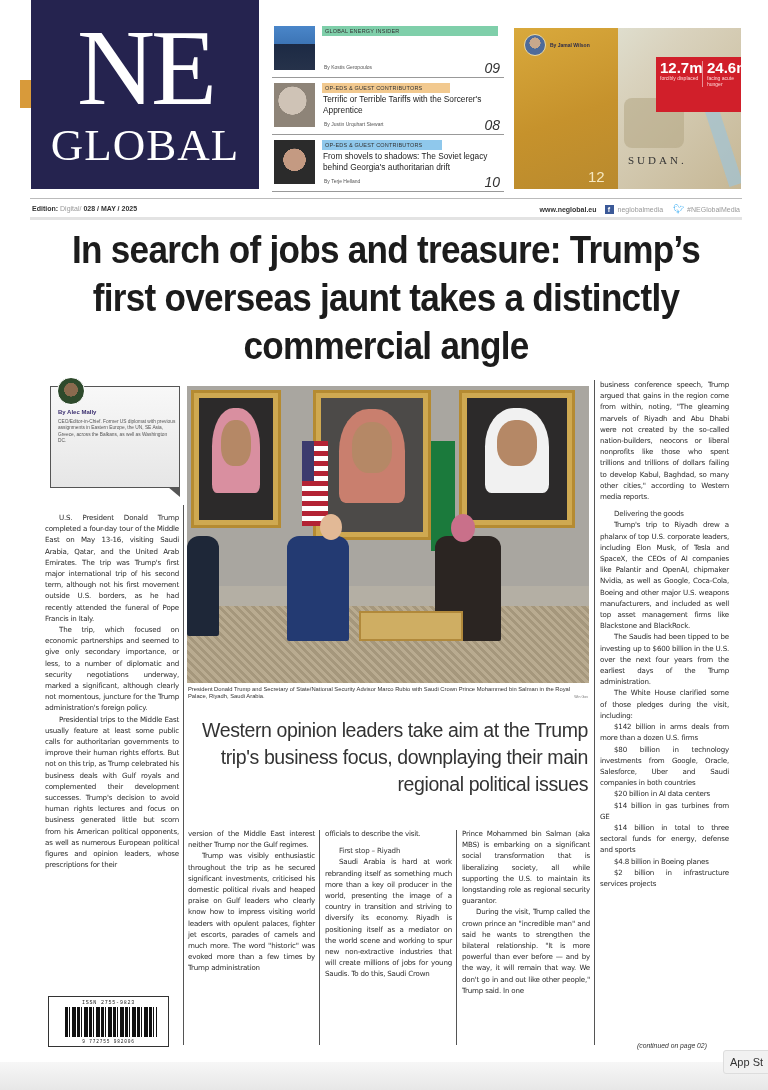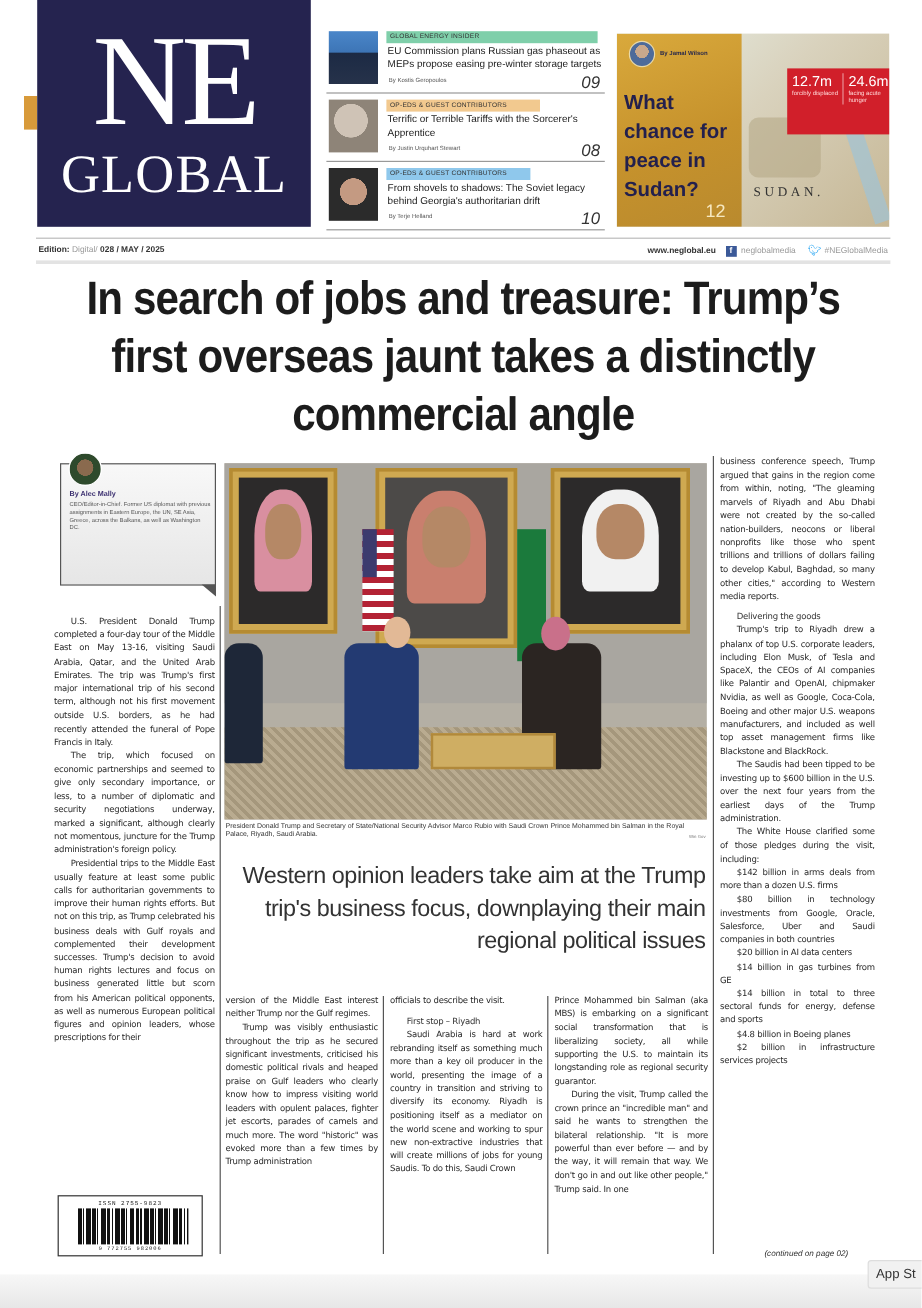--- a/index.html
+++ b/index.html
@@ -27,21 +27,21 @@
   .sudan { position: absolute; left: 514px; top: 28px; width: 227px; height: 161px; overflow: hidden; background: linear-gradient(135deg, #e7efe6 0%, #d9d2bd 45%, #c6b795 100%); }
   .sudan .gold { position: absolute; left: 0; top: 0; width: 104px; height: 161px; background: linear-gradient(160deg, #d9a93c 0%, #c6922c 55%, #b98a2e 100%); }
   .sudan .map-river { position: absolute; left: 195px; top: 30px; width: 14px; height: 130px; background: #9fc3d6; transform: rotate(-18deg); opacity: 0.7; }
   .sudan .map-blob { position: absolute; left: 110px; top: 70px; width: 60px; height: 50px; background: #b3a684; opacity: 0.55; border-radius: 8px; }
   .sudan .avatar { position: absolute; left: 10px; top: 6px; width: 22px; height: 22px; border-radius: 50%; background: radial-gradient(circle at 50% 40%, #c9a88c 0 35%, #4e6b9a 36% 100%); border: 1px solid #e9d9a8; }
   .sudan .by { position: absolute; left: 36px; top: 14px; font-size: 5px; font-weight: bold; color: #2a2a4a; }
   .sudan .q { position: absolute; left: 6px; top: 46px; width: 96px; font-size: 17px; line-height: 24px; font-weight: bold; color: #23204d; }
   .sudan .pnum { position: absolute; left: 74px; top: 140px; font-size: 15px; color: #f6e8c0; font-weight: 300; }
   .sudan .stats { position: absolute; left: 142px; top: 29px; width: 86px; height: 55px; background: #d11f2a; color: #fff; }
   .sudan .stat { position: absolute; top: 4px; width: 42px; }
-  .sudan .stat .v { font-size: 12px; font-weight: normal; line-height: 14px; }
+  .sudan .stat .v { font-size: 15px; font-weight: bold; line-height: 14px; }
   .sudan .stat .l { font-size: 5px; line-height: 6px; color: #ffd6d6; }
   .sudan .stat.s1 { left: 4px; }
   .sudan .stat.s2 { left: 46px; border-left: 1px solid rgba(255,255,255,0.5); padding-left: 4px; }
   .sudan .label { position: absolute; left: 114px; top: 126px; font-family: "Liberation Serif", serif; font-size: 11px; letter-spacing: 3px; color: #333; text-align: right; }
 
   
   .edition-bar { position: absolute; left: 30px; top: 198px; width: 712px; height: 22px; border-top: 1px solid #bbb; border-bottom: 3px solid #e3e3e3; }
   .edition { position: absolute; left: 2px; top: 6px; font-size: 7px; font-weight: bold; color: #333; }
   .edition .light { color: #999; font-weight: normal; }
   .social { position: absolute; right: 2px; top: 6px; font-size: 7px; color: #999; display: flex; align-items: center; gap: 4px; }
@@ -111,21 +111,20 @@
   <div class="logo-accent"></div>
   <div class="logo">
     <div class="ne">NE</div>
     <div class="global">GLOBAL</div>
   </div>
 
   <div class="teasers">
     <div class="teaser">
       <div class="thumb" style="background: linear-gradient(180deg,#4a86c9 0%,#3d75b6 40%,#1c2a44 41%,#26324a 100%);"></div>
       <div class="tag" style="background:#7fcfaa;width:176px;">GLOBAL ENERGY INSIDER</div>
-      <div class="title">EU Commission plans Russian gas phaseout as MEPs propose easing pre-winter storage targets</div>
       <div class="by">By Kostis Geropoulos</div>
       <div class="num">09</div>
     </div>
     <div class="teaser">
       <div class="thumb" style="background: radial-gradient(circle at 45% 40%, #cfc3b6 0 40%, #8e8478 41% 100%);"></div>
       <div class="tag" style="background:#f2c98f;width:128px;">OP-EDS &amp; GUEST CONTRIBUTORS</div>
       <div class="title">Terrific or Terrible Tariffs with the Sorcerer's Apprentice</div>
       <div class="by">By Justin Urquhart Stewart</div>
       <div class="num">08</div>
     </div>
@@ -137,21 +136,20 @@
       <div class="num">10</div>
     </div>
   </div>
 
   <div class="sudan">
     <div class="map-blob"></div>
     <div class="map-river"></div>
     <div class="gold"></div>
     <div class="avatar"></div>
     <div class="by">By Jamal Wilson</div>
-    <div class="q">What chance for peace in Sudan?</div>
     <div class="pnum">12</div>
     <div class="label">SUDAN.</div>
     <div class="stats">
       <div class="stat s1">
         <div class="v">12.7m</div>
         <div class="l">forcibly displaced</div>
       </div>
       <div class="stat s2">
         <div class="v">24.6m</div>
         <div class="l">facing acute hunger</div>

